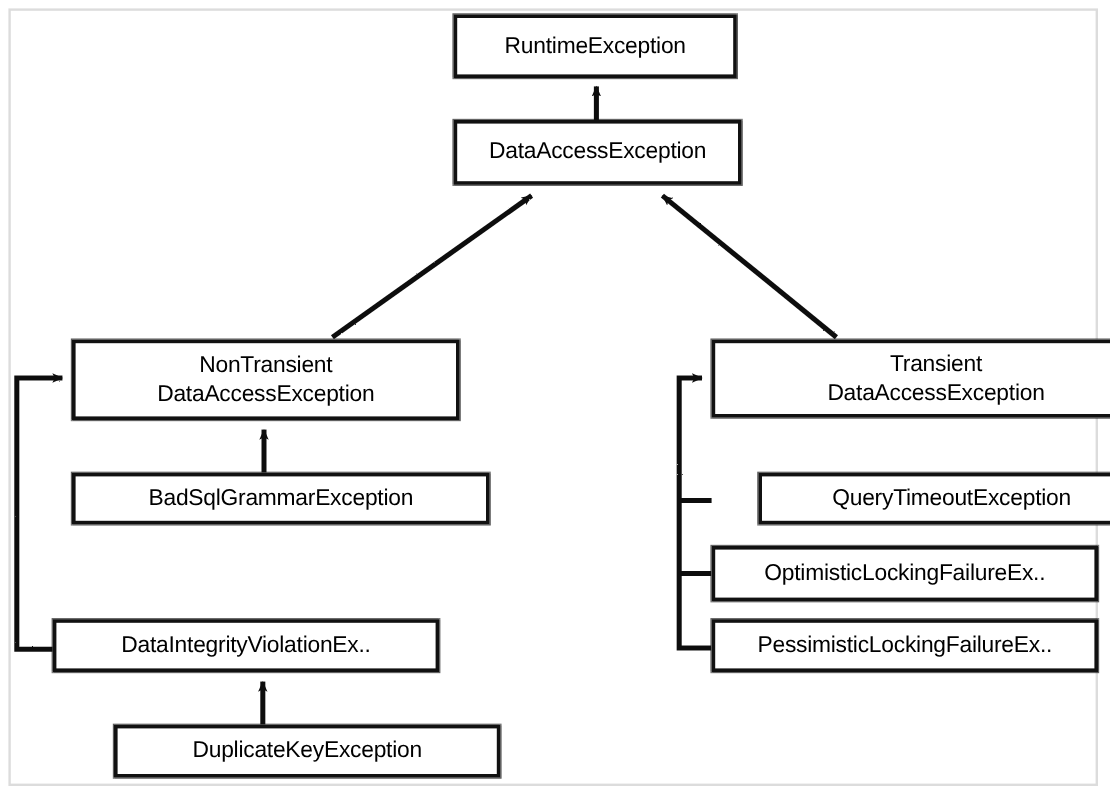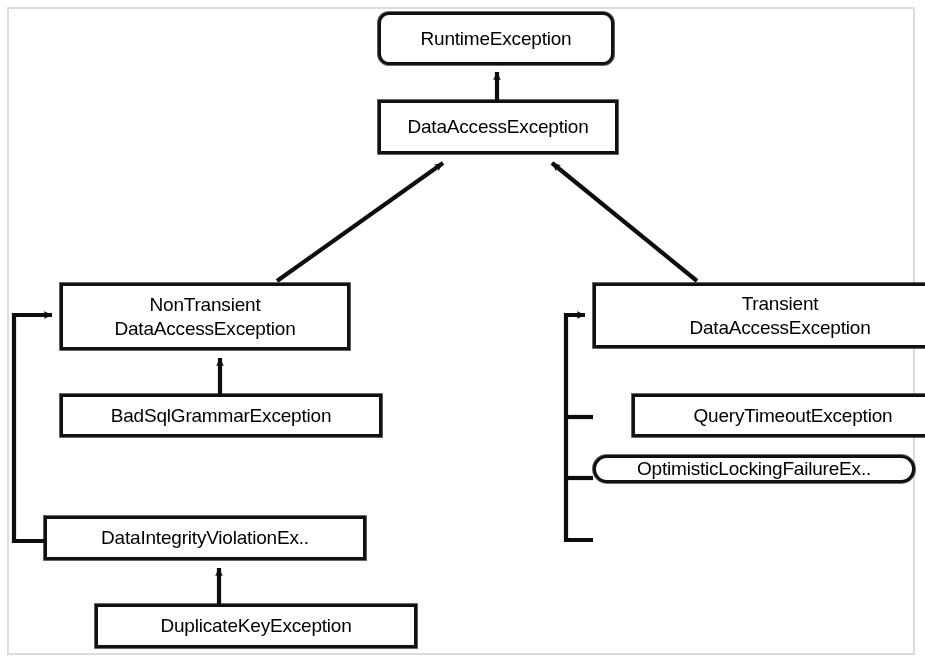--- a/index.html
+++ b/index.html
@@ -95,52 +95,55 @@
 
       <polyline points="60,541 14,541 14,315 52,315" marker-end="url(#arrowhead)" stroke-linejoin="miter"></polyline>
 
       <polyline points="593,540 566,540 566,315 585,315" marker-end="url(#arrowhead)" stroke-linejoin="miter"></polyline>
 
       <line x1="593" y1="417" x2="566" y2="417"></line>
       <line x1="593" y1="478" x2="566" y2="478"></line>
     </g>
   </svg>
 
-  <div class="node" style="left:378px; top:12px; width:236px; height:53px;border-radius:11px;">
+  <div class="node" style="left:378px; top:12px; width:236px; height:53px;">
     <span class="label">RuntimeException</span>
   </div>
 
   <div class="node" style="left:378px; top:100px; width:240px; height:54px;">
     <span class="label">DataAccessException</span>
   </div>
 
-  <div class="node" style="left:60px; top:283px; width:290px; height:67px;">
+  <div class="node" style="left:60px; top:283px; width:323px; height:67px;">
     <span class="label">NonTransient
 DataAccessException</span>
   </div>
 
-  <div class="node" style="left:60px; top:394px; width:322px; height:43px;">
+  <div class="node" style="left:60px; top:394px; width:348px; height:43px;">
     <span class="label">BadSqlGrammarException</span>
   </div>
 
   <div class="node" style="left:44px; top:516px; width:322px; height:44px;">
     <span class="label">DataIntegrityViolationEx..</span>
   </div>
 
   <div class="node" style="left:76px; top:604px; width:322px; height:44px;margin-left:19px;">
     <span class="label">DuplicateKeyException</span>
   </div>
 
   <div class="node" style="left:593px; top:283px; width:374px; height:65px;">
     <span class="label">Transient
 DataAccessException</span>
   </div>
 
   <div class="node" style="left:593px; top:394px; width:322px; height:43px;margin-left:39px;">
     <span class="label">QueryTimeoutException</span>
   </div>
 
-  <div class="node" style="left:593px; top:455px; width:322px; height:28px;border-radius:19px;">
+  <div class="node" style="left:593px; top:455px; width:322px; height:46px;">
     <span class="label">OptimisticLockingFailureEx..</span>
   </div>
 
+  <div class="node" style="left:593px; top:516px; width:322px; height:44px;">
+    <span class="label">PessimisticLockingFailureEx..</span>
+  </div>
 
 </div>
 
 </body></html>

